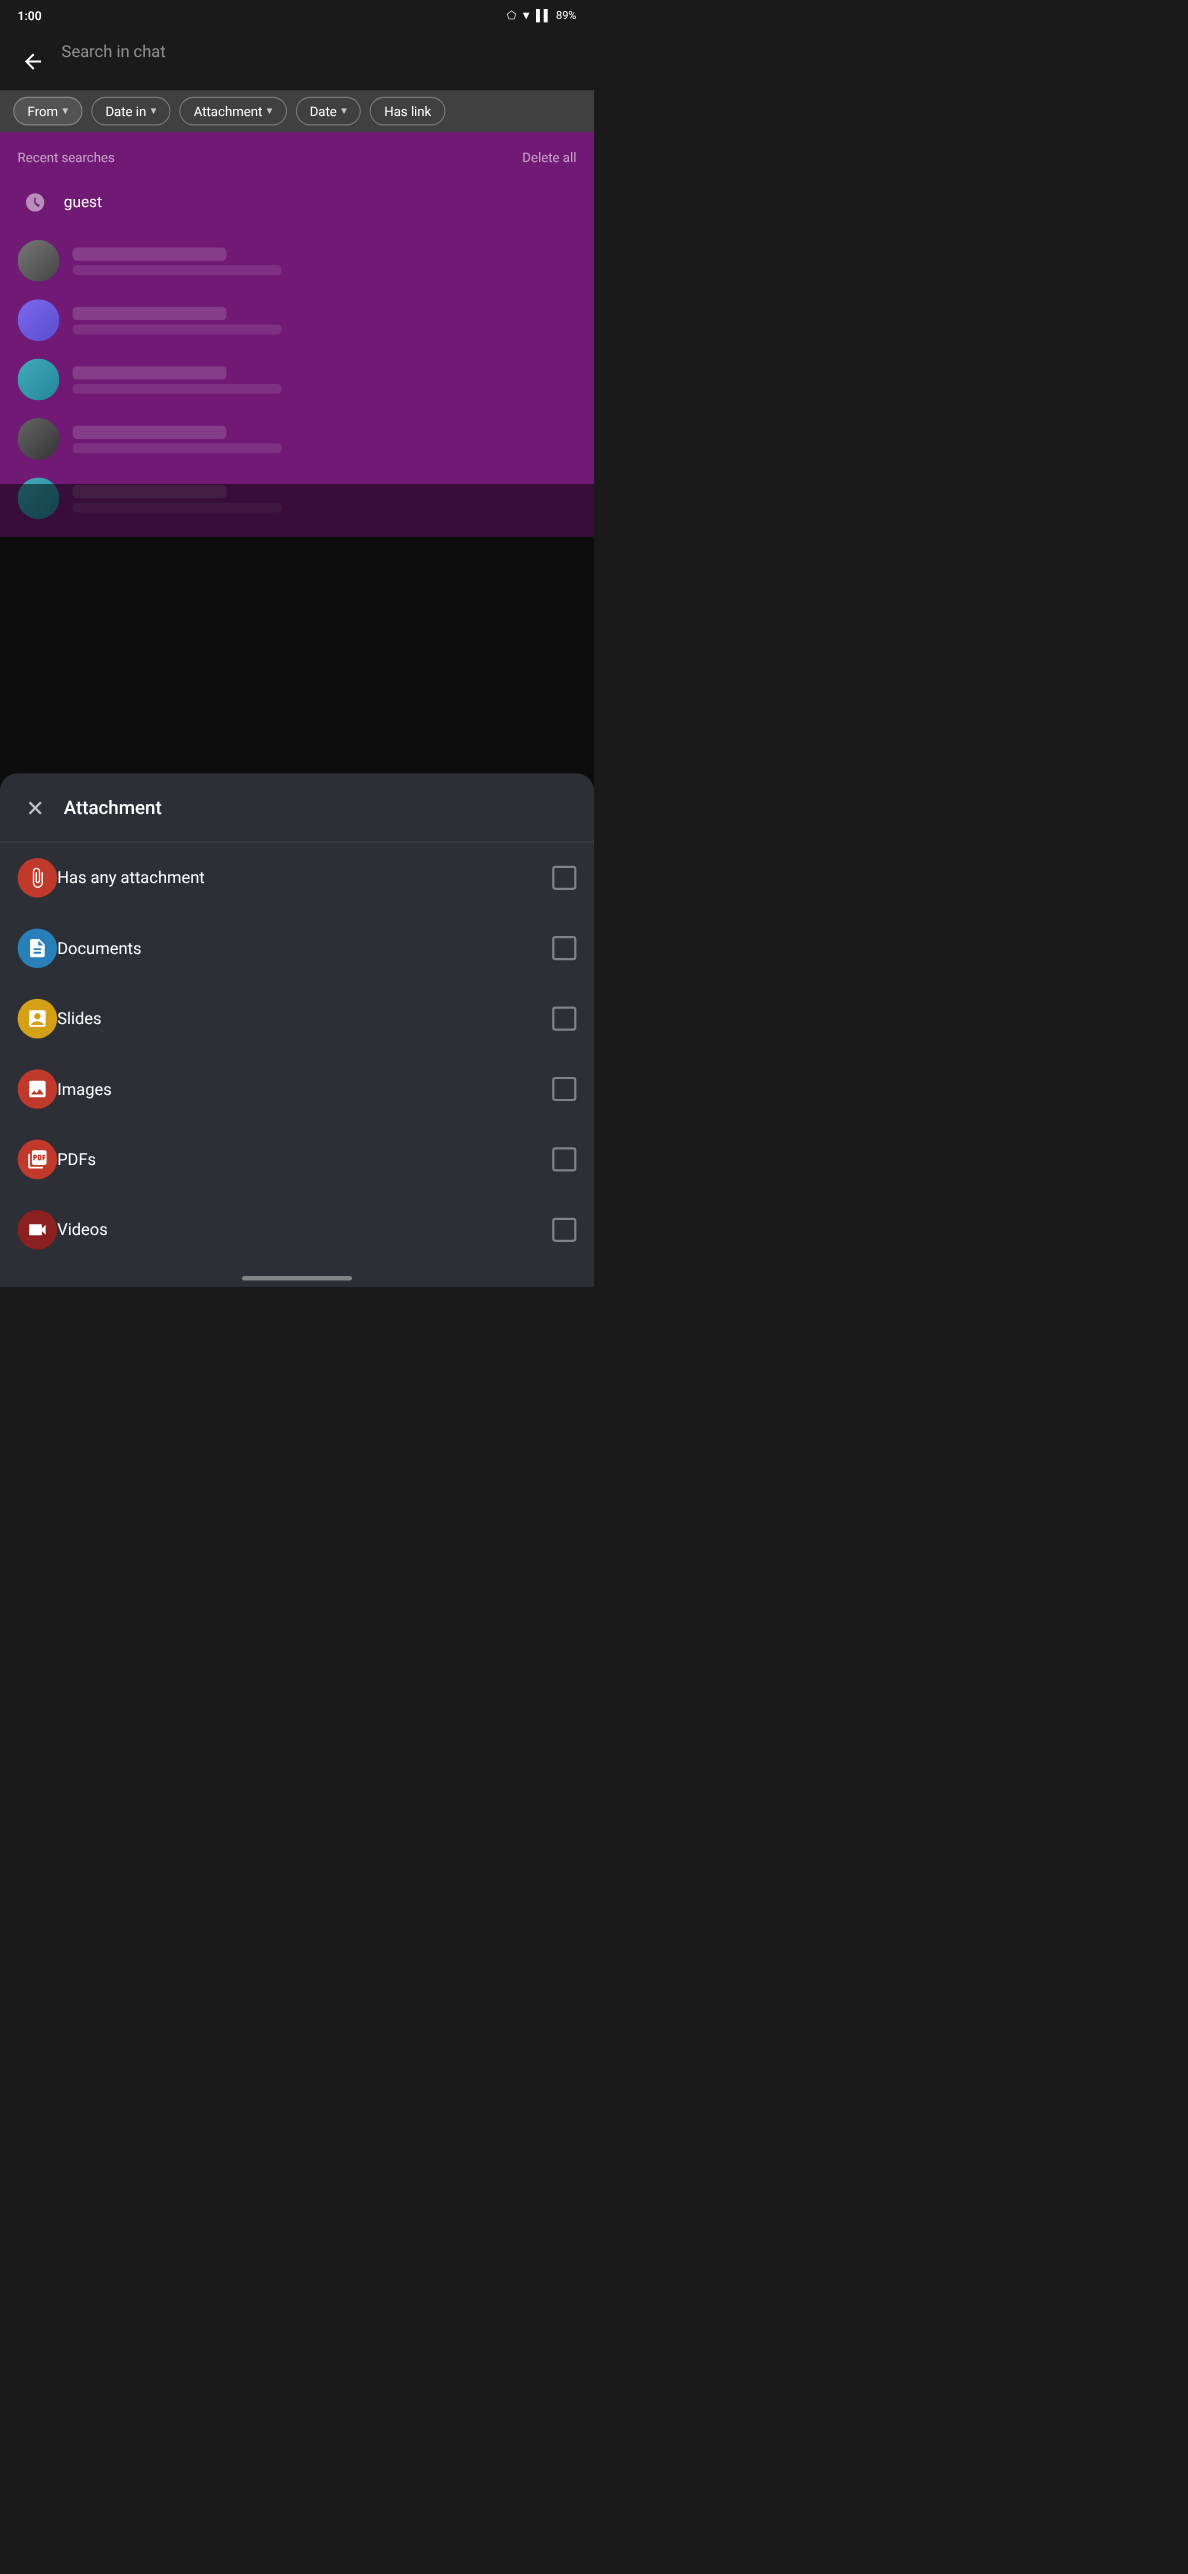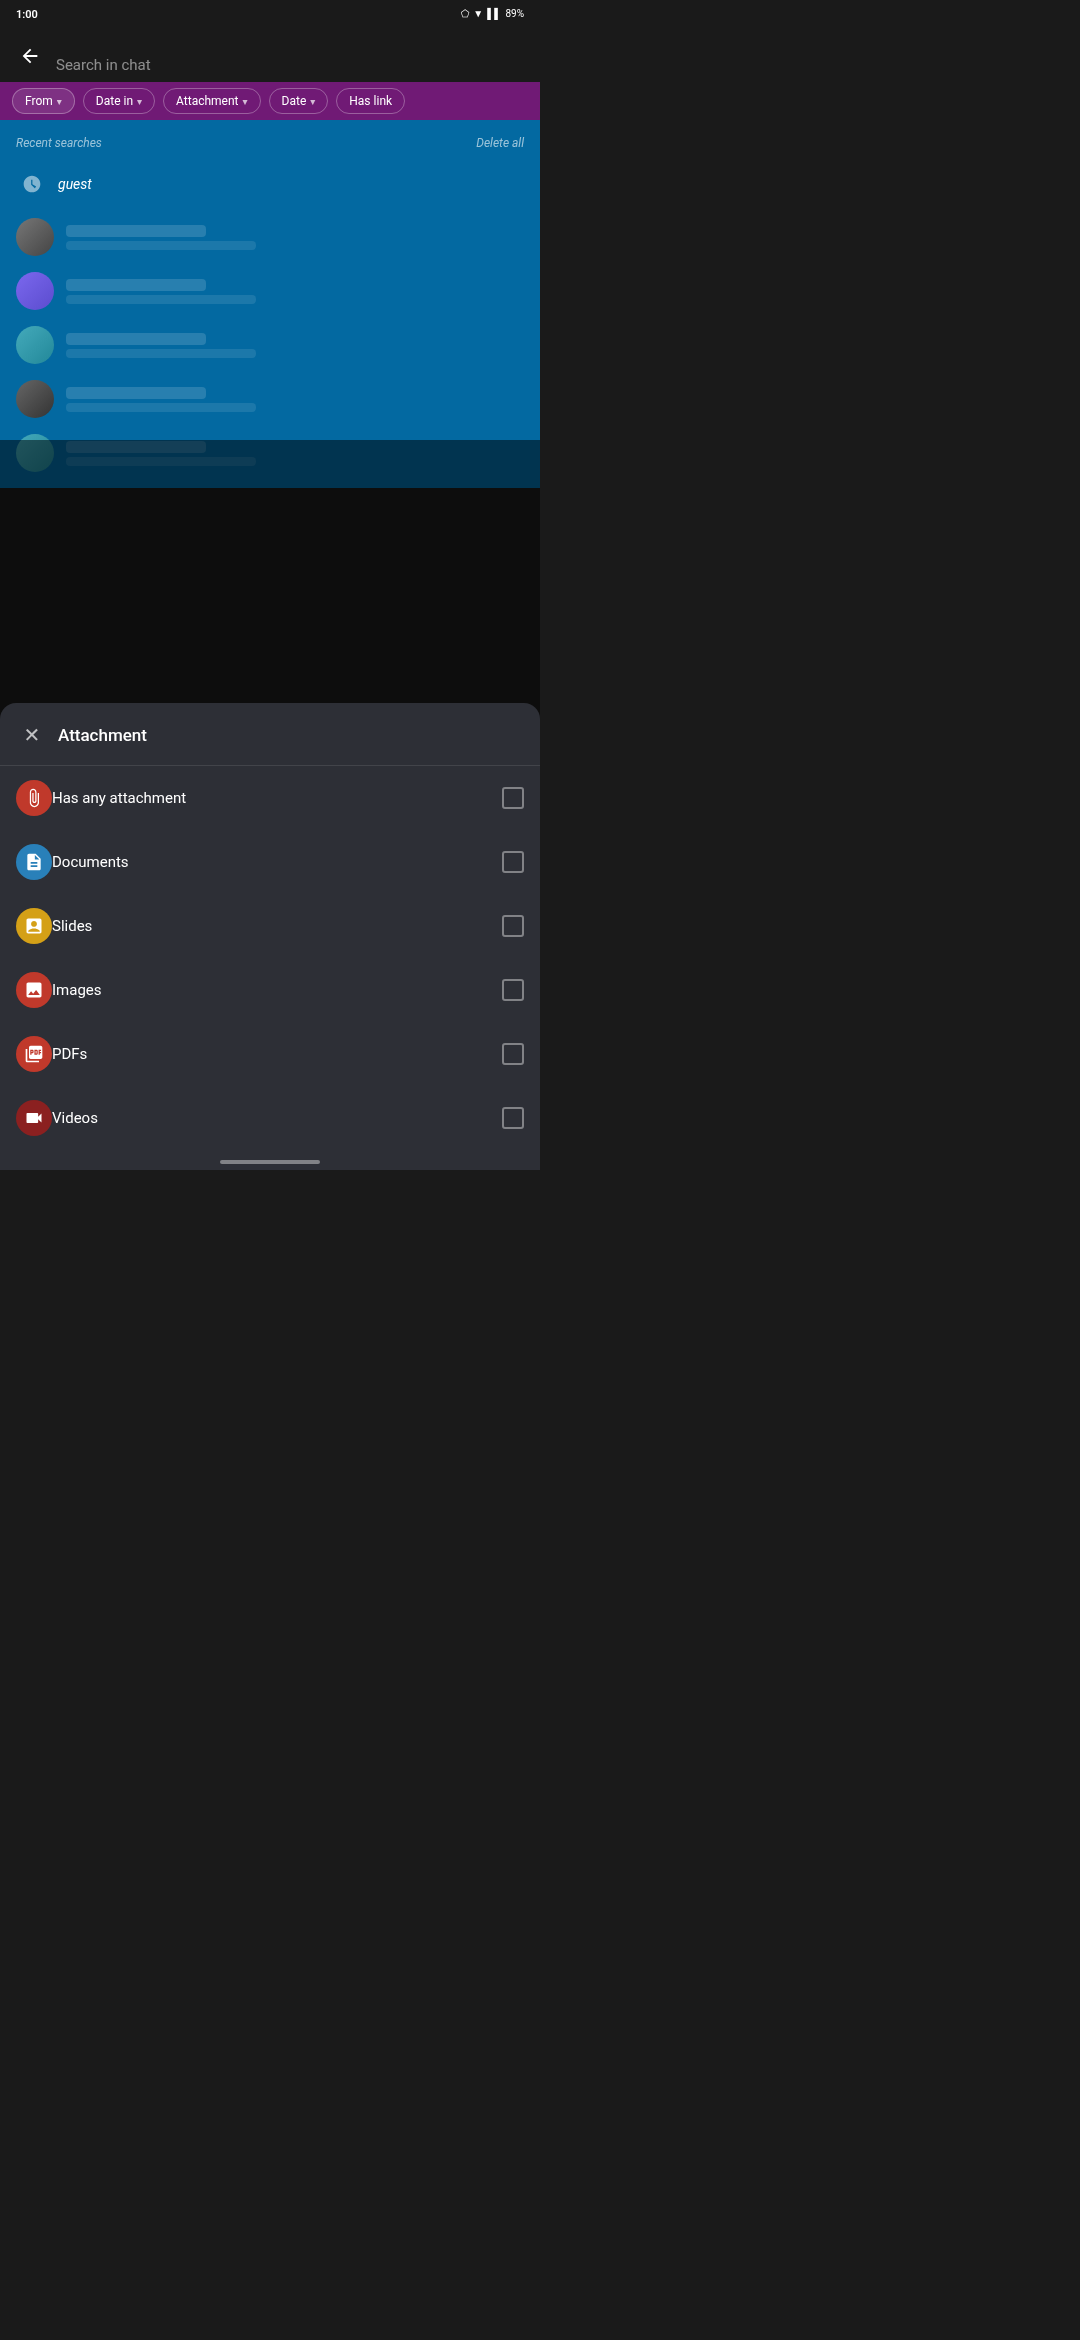--- a/index.html
+++ b/index.html
@@ -33,21 +33,21 @@
       display: flex;
       align-items: center;
       gap: 4px;
       font-size: 10px;
       color: #fff;
     }
 
     
     .top-bar {
       display: flex;
-      align-items: flex-end;
+      align-items: flex-start;
       padding: 8px 12px;
       height: 52px;
       background: #1a1a1a;
     }
     .back-btn {
       width: 36px;
       height: 36px;
       display: flex;
       align-items: center;
       justify-content: center;
@@ -66,21 +66,21 @@
     }
 
     
     .filter-bar {
       display: flex;
       align-items: center;
       padding: 6px 12px;
       gap: 8px;
       overflow-x: auto;
       scrollbar-width: none;
-      background: #701a75;
+      background: #404040;
     }
     .filter-bar::-webkit-scrollbar { display: none; }
     .filter-pill {
       display: flex;
       align-items: center;
       gap: 4px;
       padding: 5px 12px;
       border: 1px solid rgba(255,255,255,0.3);
       border-radius: 20px;
       font-size: 12px;
@@ -92,22 +92,21 @@
       font-size: 10px;
       color: rgba(255,255,255,0.7);
     }
     .filter-pill.active {
       background: rgba(255,255,255,0.1);
     }
 
     
     .main-content {
       padding: 8px 0;
-      background: #0369a1;
-      font-style: italic;
+      background: #701a75;
     }
     .section-header {
       display: flex;
       justify-content: space-between;
       align-items: center;
       padding: 8px 16px;
     }
     .section-title {
       font-size: 12px;
       color: rgba(255,255,255,0.6);

